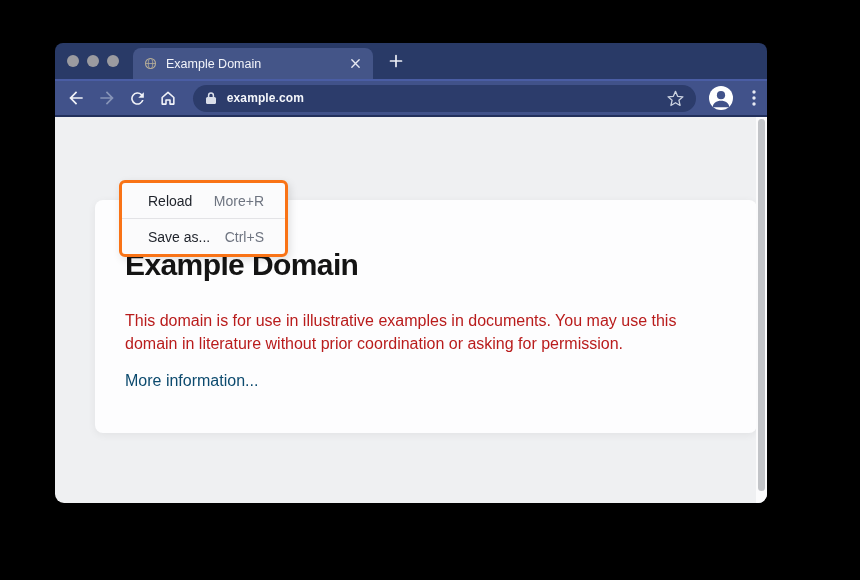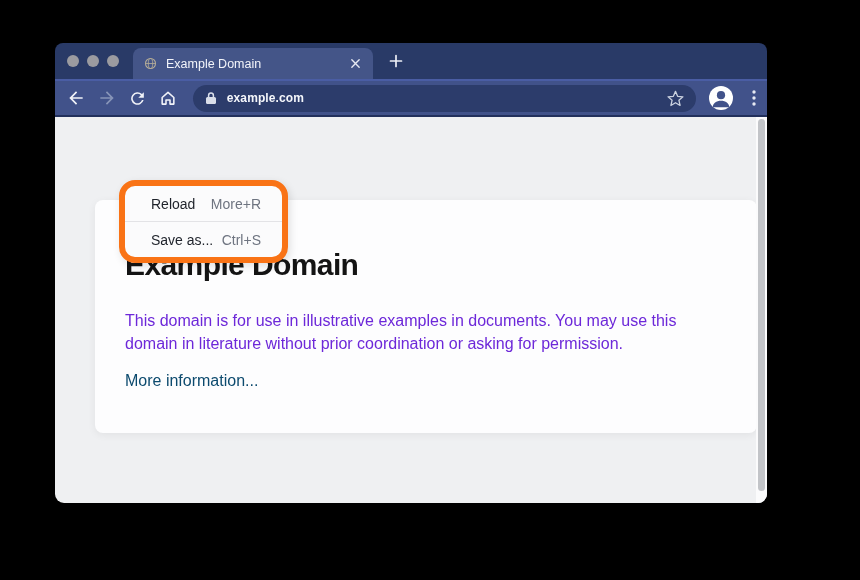--- a/index.html
+++ b/index.html
@@ -143,38 +143,38 @@
     font-weight: bold;
     letter-spacing: -0.6px;
     color: #141414;
     line-height: 34px;
   }
   .page-paragraph {
     margin-top: 27px;
     max-width: 592px;
     font-size: 16px;
     line-height: 23px;
-    color: #6d28d9;
+    color: #b91c1c;
   }
   .more-link {
     display: inline-block;
     margin-top: 17px;
     font-size: 16px;
     color: #0c4a6e;
     text-decoration: none;
   }
 
   
   .context-menu {
     position: absolute;
     left: 64px; top: 63px;
     width: 169px;
     background: #FBFBFC;
-    border: 6px solid #f97316;
-    border-radius: 16px;
+    border: 3px solid #f97316;
+    border-radius: 6px;
     box-shadow: 2px 3px 8px rgba(0,0,0,0.12);
     overflow: hidden;
   }
   .menu-item {
     height: 35px;
     display: flex; align-items: center;
     padding: 0 21px 0 26px;
     font-size: 14px;
   }
   .menu-item-label { color: #1E222A; flex: 1; }

